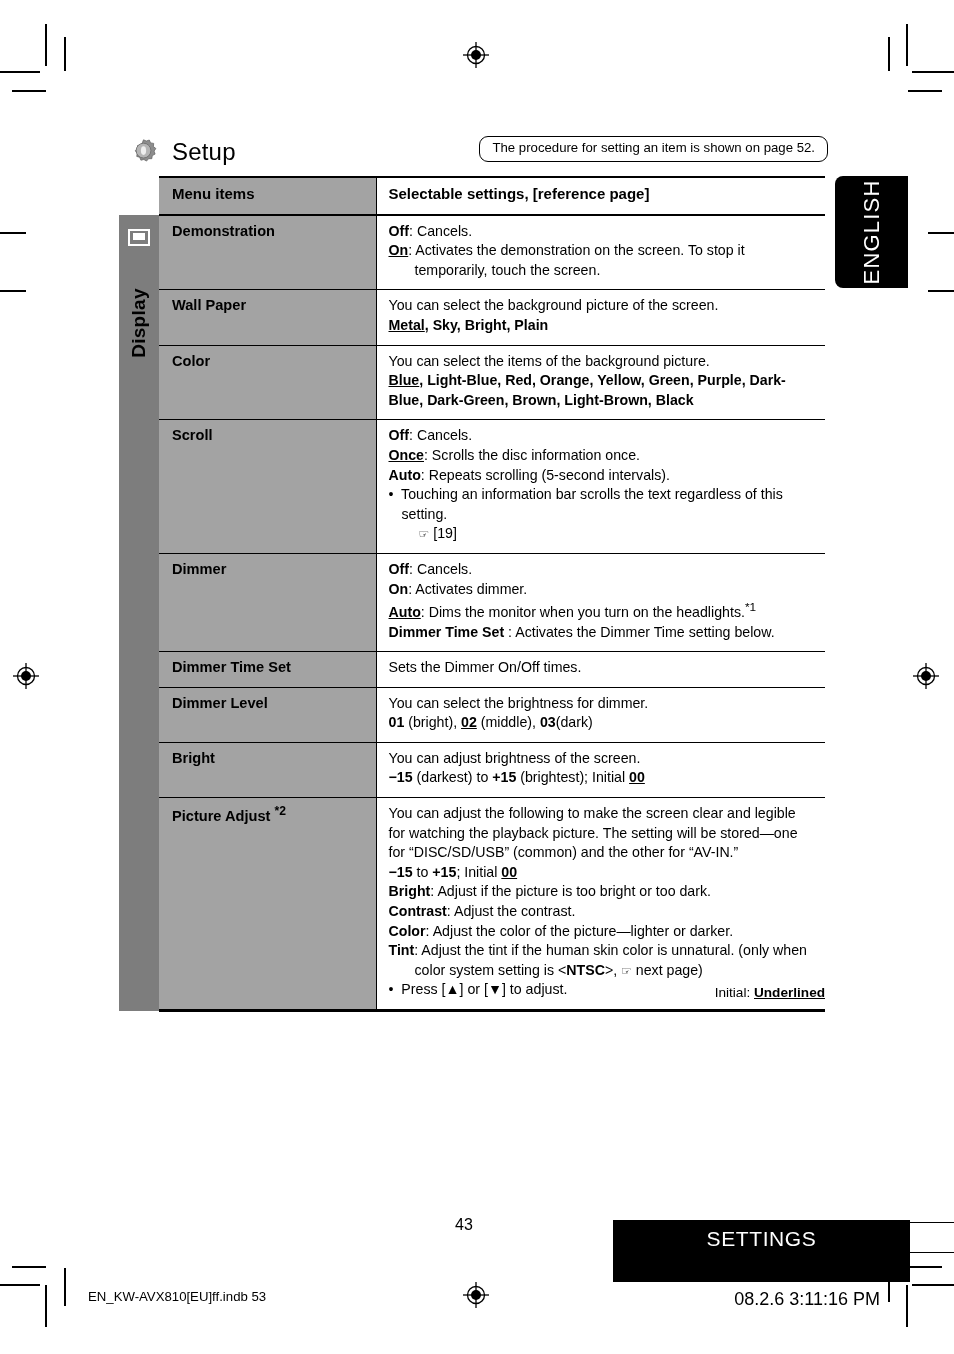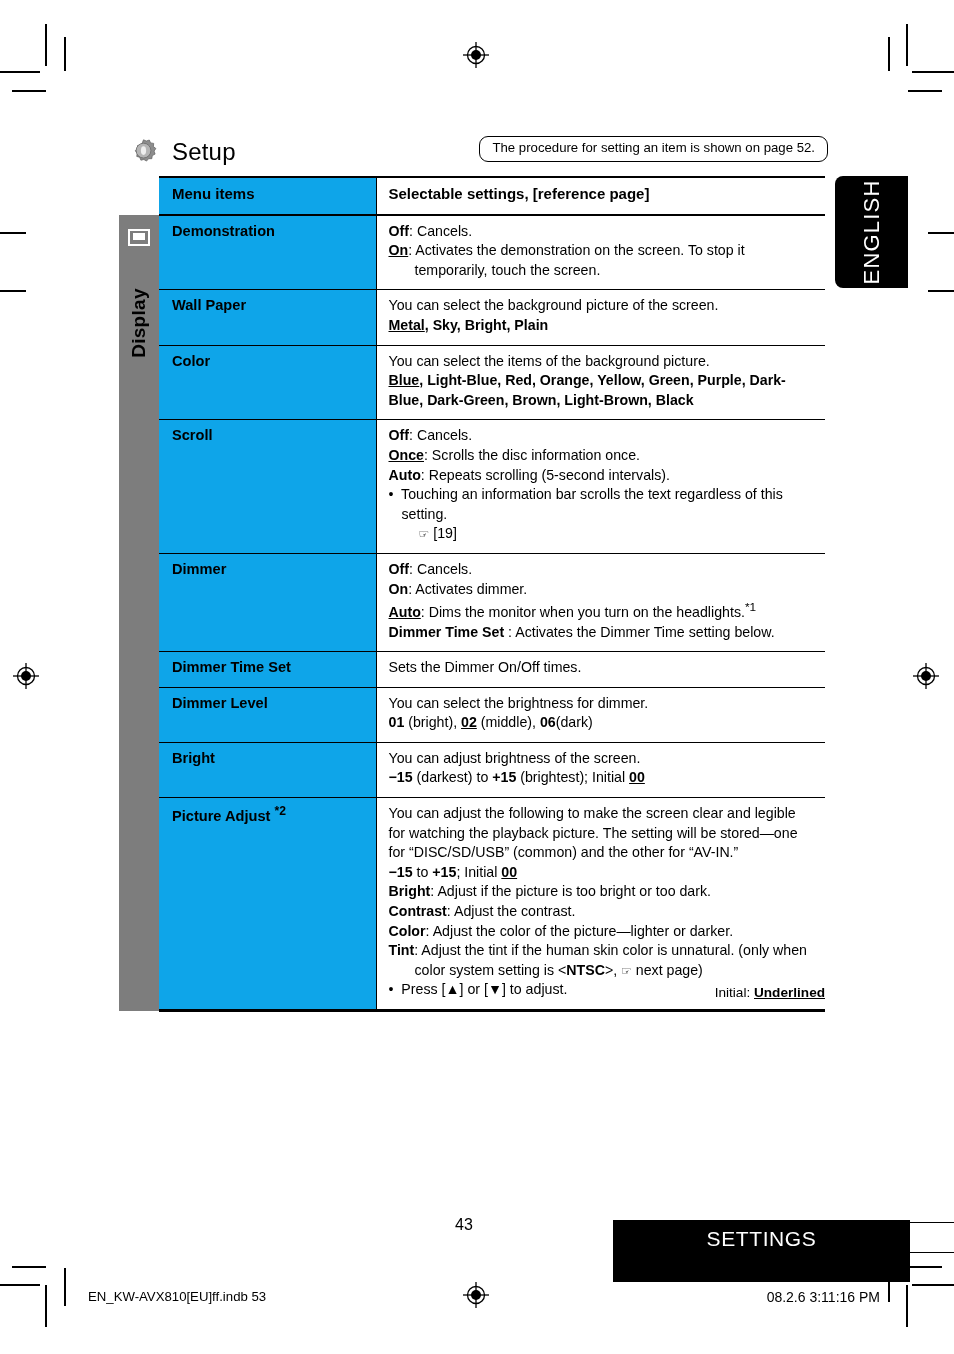--- a/index.html
+++ b/index.html
@@ -103,21 +103,21 @@
   .band-cell {
     background: #7d7d7d;
     padding: 0;
     position: relative;
     vertical-align: top;
     border: none;
   }
   .band-blank { background: #ffffff; border: none; padding: 0; }
 
   td.menu, th.menu {
-    background: #0ea5e9;
+    background: #a3a3a3;
     padding: 6px 8px 9px 13px;
     vertical-align: top;
     font-weight: bold;
     font-size: 14.6px;
     line-height: 1.28;
     text-align: left;
     border-bottom: 1.4px solid #000;
     border-right: 1.4px solid #000;
   }
   td.desc, th.desc {
@@ -233,21 +233,21 @@
   .indb {
     position: absolute;
     left: 88px;
     top: 1289px;
     font-size: 13.2px;
   }
   .timestamp {
     position: absolute;
     right: 74px;
     top: 1289px;
-    font-size: 14px;
+    font-size: 18px;
   }
 </style>
 </head>
 <body>
 
 <div class="page">
 
   <div class="crop" style="left:45px;  top:24px;  width:1.6px; height:42px;"></div>
   <div class="crop" style="left:64px; top:37px;  width:1.6px; height:34px;"></div>
   <div class="crop" style="left:0px;   top:71px;  width:40px;  height:1.6px;"></div>
@@ -393,21 +393,21 @@
 
         <tr>
           <td class="menu">Dimmer Time Set</td>
           <td class="desc">Sets the Dimmer On/Off times.</td>
         </tr>
 
         <tr>
           <td class="menu">Dimmer Level</td>
           <td class="desc">
             <span>You can select the brightness for dimmer.</span><br>
-            <b>01</b> (bright), <span class="u">02</span> (middle), <b>06</b>(dark)
+            <b>01</b> (bright), <span class="u">02</span> (middle), <b>03</b>(dark)
           </td>
         </tr>
 
         <tr>
           <td class="menu">Bright</td>
           <td class="desc">
             <span>You can adjust brightness of the screen.</span><br>
             <b>−15</b> (darkest) to <b>+15</b> (brightest); Initial <span class="u">00</span>
           </td>
         </tr>

